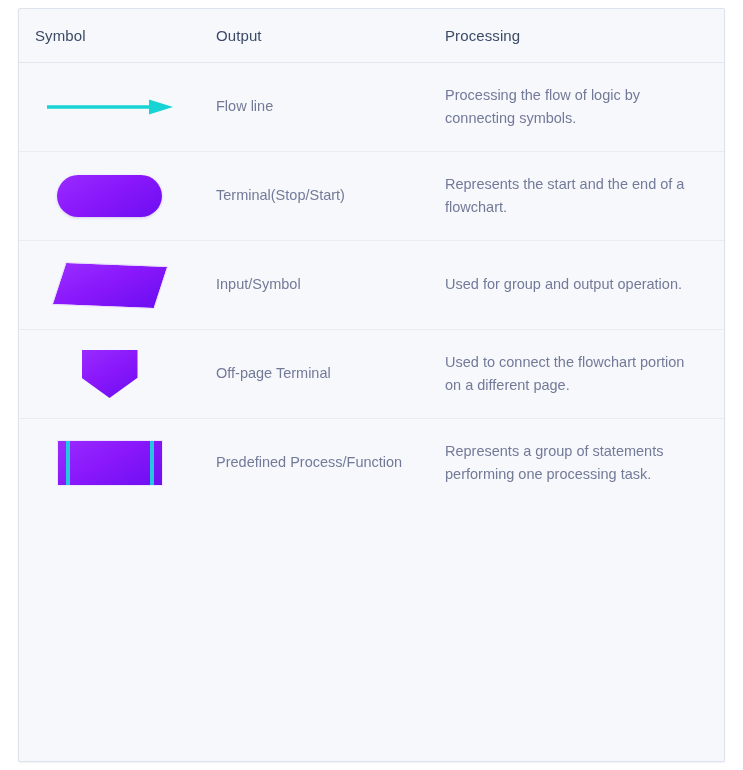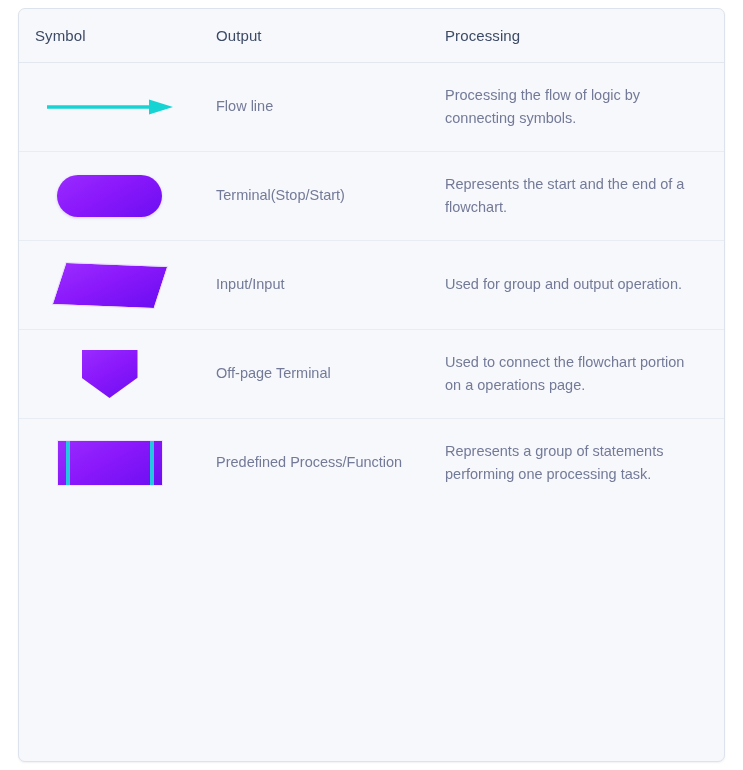--- a/index.html
+++ b/index.html
@@ -13,21 +13,21 @@
   }
 
   #table-card {
     position: absolute;
     left: 18px;
     top: 8px;
     width: 707px;
     height: 754px;
     background: #f7f8fc;
     border: 1px solid #dde3ec;
-    border-radius: 7px;
+    border-radius: 2px;
     overflow: hidden;
     box-shadow: 0 1px 2px rgba(40,50,80,0.07);
   }
 
   table {
     width: 100%;
     border-collapse: collapse;
     table-layout: fixed;
   }
 
@@ -186,35 +186,35 @@
         <td class="purpose-cell">Terminal(Stop/Start)</td>
         <td class="desc-cell">Represents the start and the end of a flowchart.</td>
       </tr>
 
       <tr>
         <td class="symbol-cell">
           <div class="shape-wrap">
             <div class="parallelogram grad"></div>
           </div>
         </td>
-        <td class="purpose-cell">Input/Input</td>
+        <td class="purpose-cell">Input/Symbol</td>
         <td class="desc-cell">Used for group and output operation.</td>
       </tr>
 
 
 
 
       <tr>
         <td class="symbol-cell">
           <div class="shape-wrap">
             <div class="pentagon grad"></div>
           </div>
         </td>
         <td class="purpose-cell">Off-page Terminal</td>
-        <td class="desc-cell">Used to connect the flowchart portion on a operations page.</td>
+        <td class="desc-cell">Used to connect the flowchart portion on a different page.</td>
       </tr>
 
       <tr>
         <td class="symbol-cell">
           <div class="shape-wrap">
             <div class="predefined grad">
               <span class="bar left"></span>
               <span class="bar right"></span>
             </div>
           </div>

